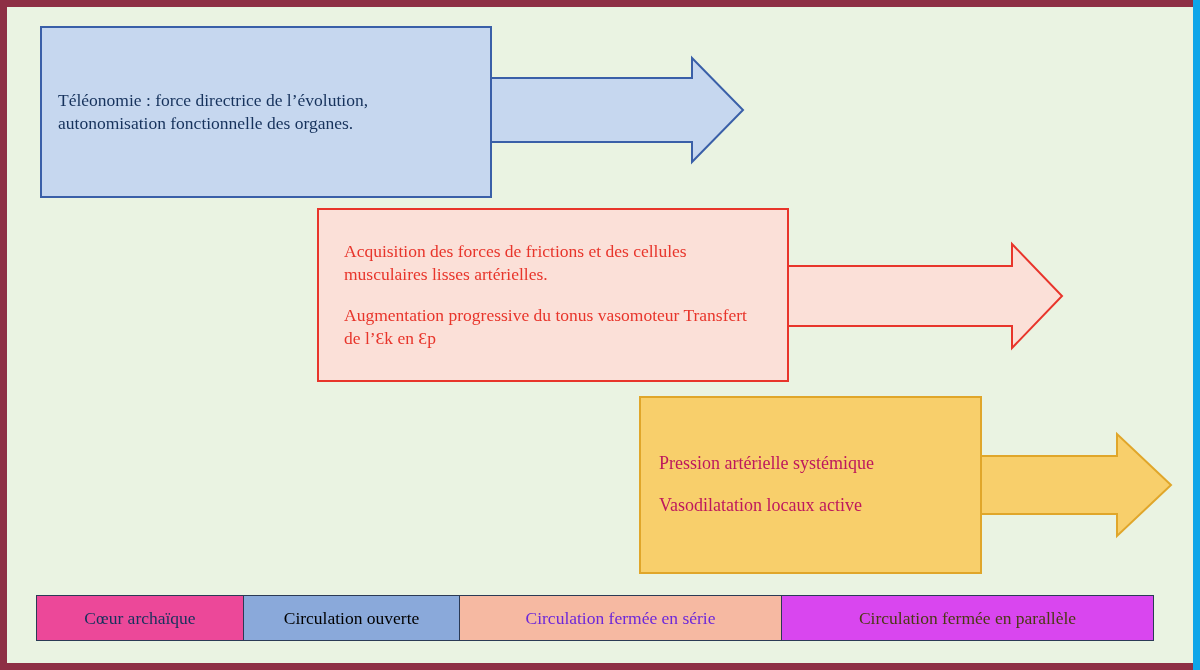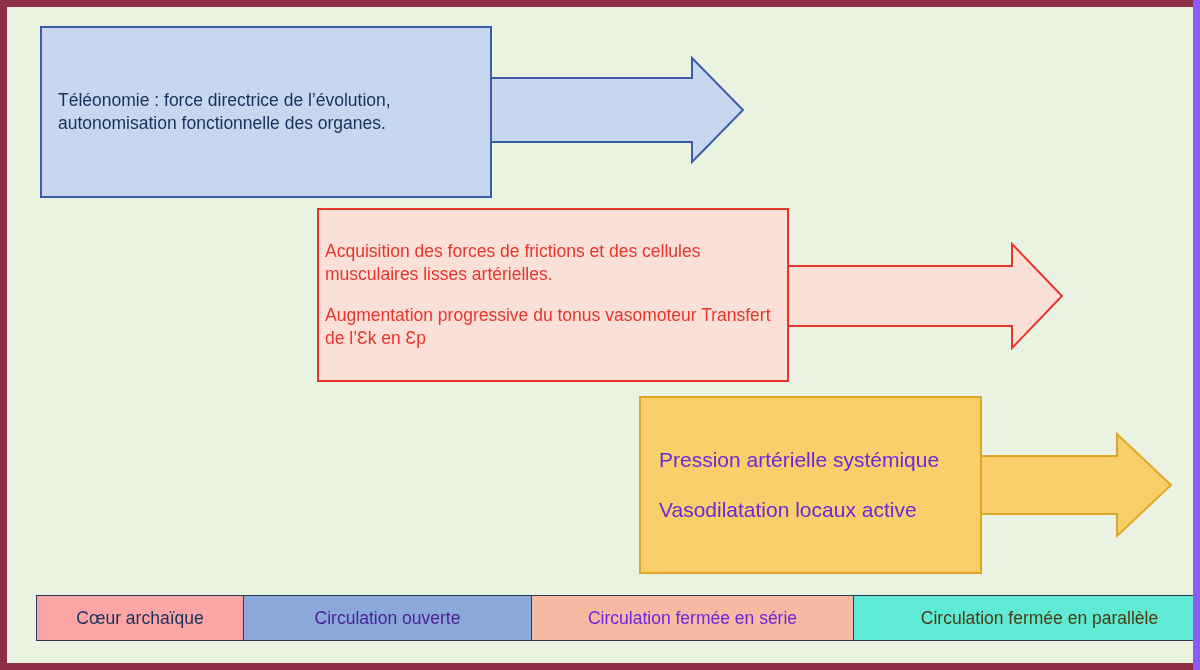--- a/index.html
+++ b/index.html
@@ -9,23 +9,24 @@
   }
   body {
     font-family: "Liberation Sans", sans-serif;
   }
   #canvas {
     position: relative;
     width: 1200px;
     height: 670px;
     background: #eaf3e2;
     border-left: 7px solid #8e2f45;
-    border-right: 7px solid #8b5cf6;
+    border-right: 7px solid #0ea5e9;
     box-sizing: border-box;
     overflow: hidden;
+    font-family: Liberation Serif, serif;
   }
   #canvas::before {
     content: "";
     position: absolute;
     left: 0; top: 0;
     width: 100%;
     height: 7px;
     background: #8e2f45;
   }
   #canvas::after {
@@ -73,22 +74,22 @@
   .red-box {
     background: #fbe0d8;
     border: 2px solid #e8352b;
     color: #e8352b;
     font-size: 17.5px;
   }
   
   .yellow-box {
     background: #f8cf6b;
     border: 2px solid #e0a62a;
-    color: #6d28d9;
-    font-size: 21px;
+    color: #be185d;
+    font-size: 18px;
   }
 
   
   #legend {
     position: absolute;
     left: 29px;
     top: 595px;
     height: 46px;
     display: flex;
     border: 1.5px solid #2b3a55;
@@ -98,24 +99,24 @@
     display: flex;
     align-items: center;
     justify-content: center;
     font-size: 17.5px;
     color: #16325c;
     box-sizing: border-box;
     border-right: 1.5px solid #2b3a55;
     white-space: nowrap;
   }
   .legend-cell:last-child { border-right: none; }
-  .legend-1 { background: #fca5a5; width: 207px; }
-  .legend-2 { background: #8aa9da; width: 288px; color:#4c1d95; }
+  .legend-1 { background: #ec4899; width: 207px; }
+  .legend-2 { background: #8aa9da; width: 216px; color:#000000; }
   .legend-3 { background: #f6b9a2; width: 322px; color:#6d28d9; }
-  .legend-4 { background: #5eead4; width: 371px; color:#4a3a13; }
+  .legend-4 { background: #d946ef; width: 371px; color:#4a3a13; }
 </style>
 </head>
 <body>
 
 <div id="canvas">
 
   <div class="arrow-group" style="left:33px; top:26px; width:710px; height:172px;">
     <svg class="arrow-svg" width="710" height="172" viewBox="0 0 710 172">
 
       <path d="M 450 52 L 652 52 L 652 32 L 703 84 L 652 136 L 652 116 L 450 116 Z" fill="#c6d7ef" stroke="#3a5fa8" stroke-width="2" stroke-linejoin="miter"></path>
@@ -125,21 +126,21 @@
     <div class="textbox blue-box" style="left:0; top:0; width:452px; height:172px; padding:14px 18px; background:transparent; border:none;">
       <p class="para">Téléonomie : force directrice de l’évolution, autonomisation fonctionnelle des organes.</p>
     </div>
   </div>
 
   <div class="arrow-group" style="left:310px; top:208px; width:750px; height:175px;">
     <svg class="arrow-svg" width="750" height="175" viewBox="0 0 750 175">
       <path d="M 470 58 L 695 58 L 695 36 L 745 88 L 695 140 L 695 118 L 470 118 Z" fill="#fbe0d8" stroke="#e8352b" stroke-width="2" stroke-linejoin="miter"></path>
       <rect x="1" y="1" width="470" height="172" fill="#fbe0d8" stroke="#e8352b" stroke-width="2"></rect>
     </svg>
-    <div class="textbox red-box" style="left:0; top:0; width:472px; height:174px; padding:14px 8px; background:transparent; border:none;">
+    <div class="textbox red-box" style="left:0; top:0; width:472px; height:174px; padding:14px 27px; background:transparent; border:none;">
       <p class="para">Acquisition des forces de frictions et des cellules musculaires lisses artérielles.</p>
       <p class="para">Augmentation progressive du tonus vasomoteur Transfert de l’Ɛk en Ɛp</p>
     </div>
   </div>
 
   <div class="arrow-group" style="left:632px; top:396px; width:535px; height:178px;">
     <svg class="arrow-svg" width="535" height="178" viewBox="0 0 535 178">
       <path d="M 330 60 L 478 60 L 478 38 L 532 89 L 478 140 L 478 118 L 330 118 Z" fill="#f8cf6b" stroke="#e0a62a" stroke-width="2" stroke-linejoin="miter"></path>
       <rect x="1" y="1" width="341" height="176" fill="#f8cf6b" stroke="#e0a62a" stroke-width="2"></rect>
     </svg>

